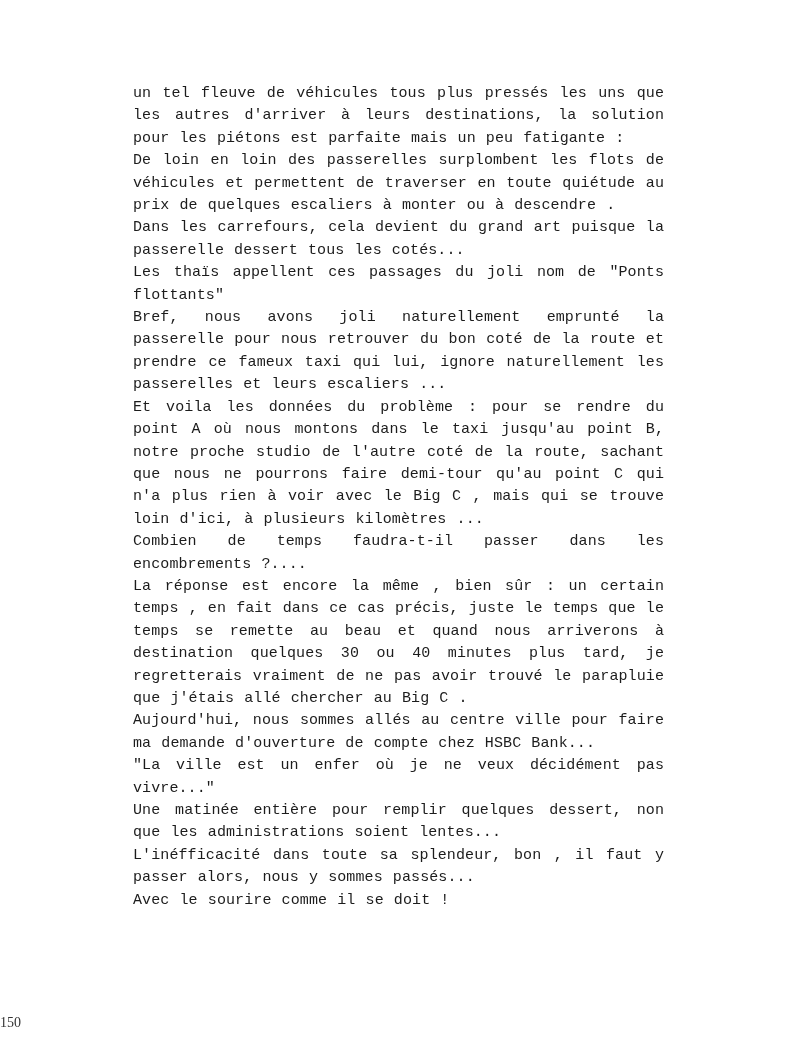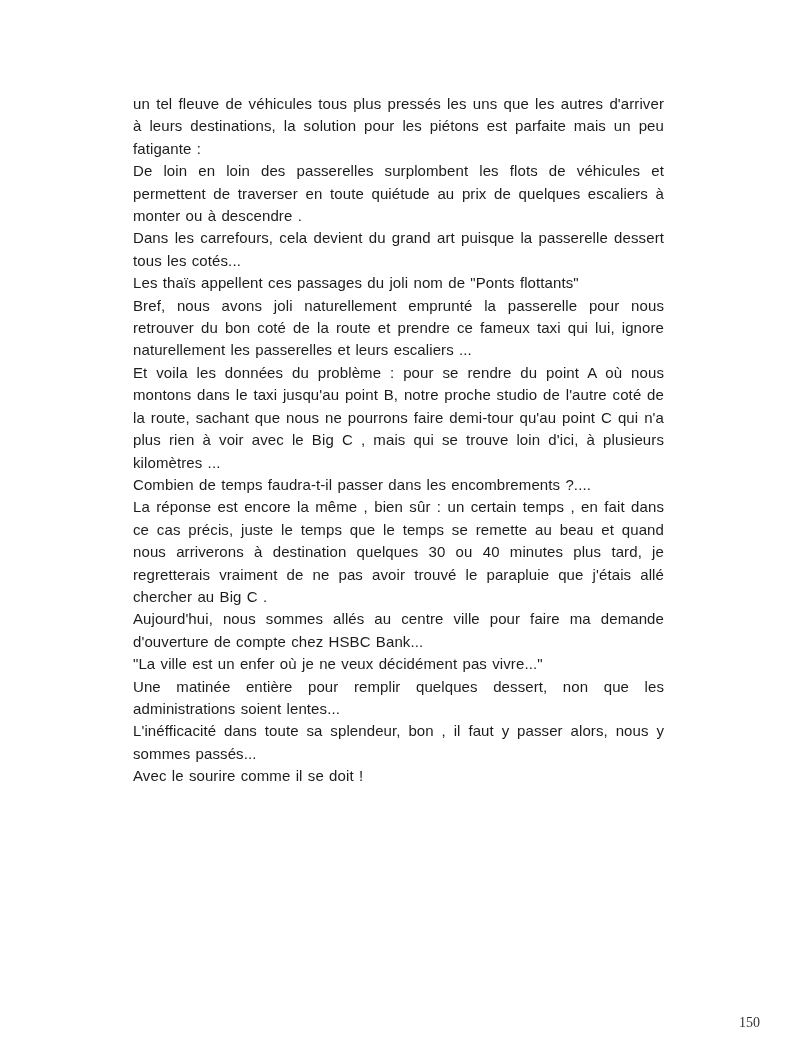--- a/index.html
+++ b/index.html
@@ -18,40 +18,41 @@
   .page {
     position: absolute;
     top: 0;
     left: 0;
     width: 795px;
     height: 1063px;
     background: #ffffff;
   }
   .text-block {
     position: absolute;
-    top: 93px;
+    top: 83px;
     left: 133px;
     width: 531px;
+    font-family: Liberation Mono, monospace;
   }
   .text-block p {
     margin: 0;
     padding: 0;
     font-size: 15px;
     line-height: 22.4px;
     text-align: justify;
     letter-spacing: 0.1px;
     word-spacing: 1px;
     color: #1c1c1c;
   }
   .page-number {
     position: absolute;
     bottom: 32px;
     left: 0;
     width: 760px;
-    text-align: right;
+    text-align: left;
     font-family: "Liberation Serif", serif;
     font-size: 14px;
     color: #333333;
   }
 </style>
 </head>
 <body>
 
 <div class="page">
   <div class="text-block">

